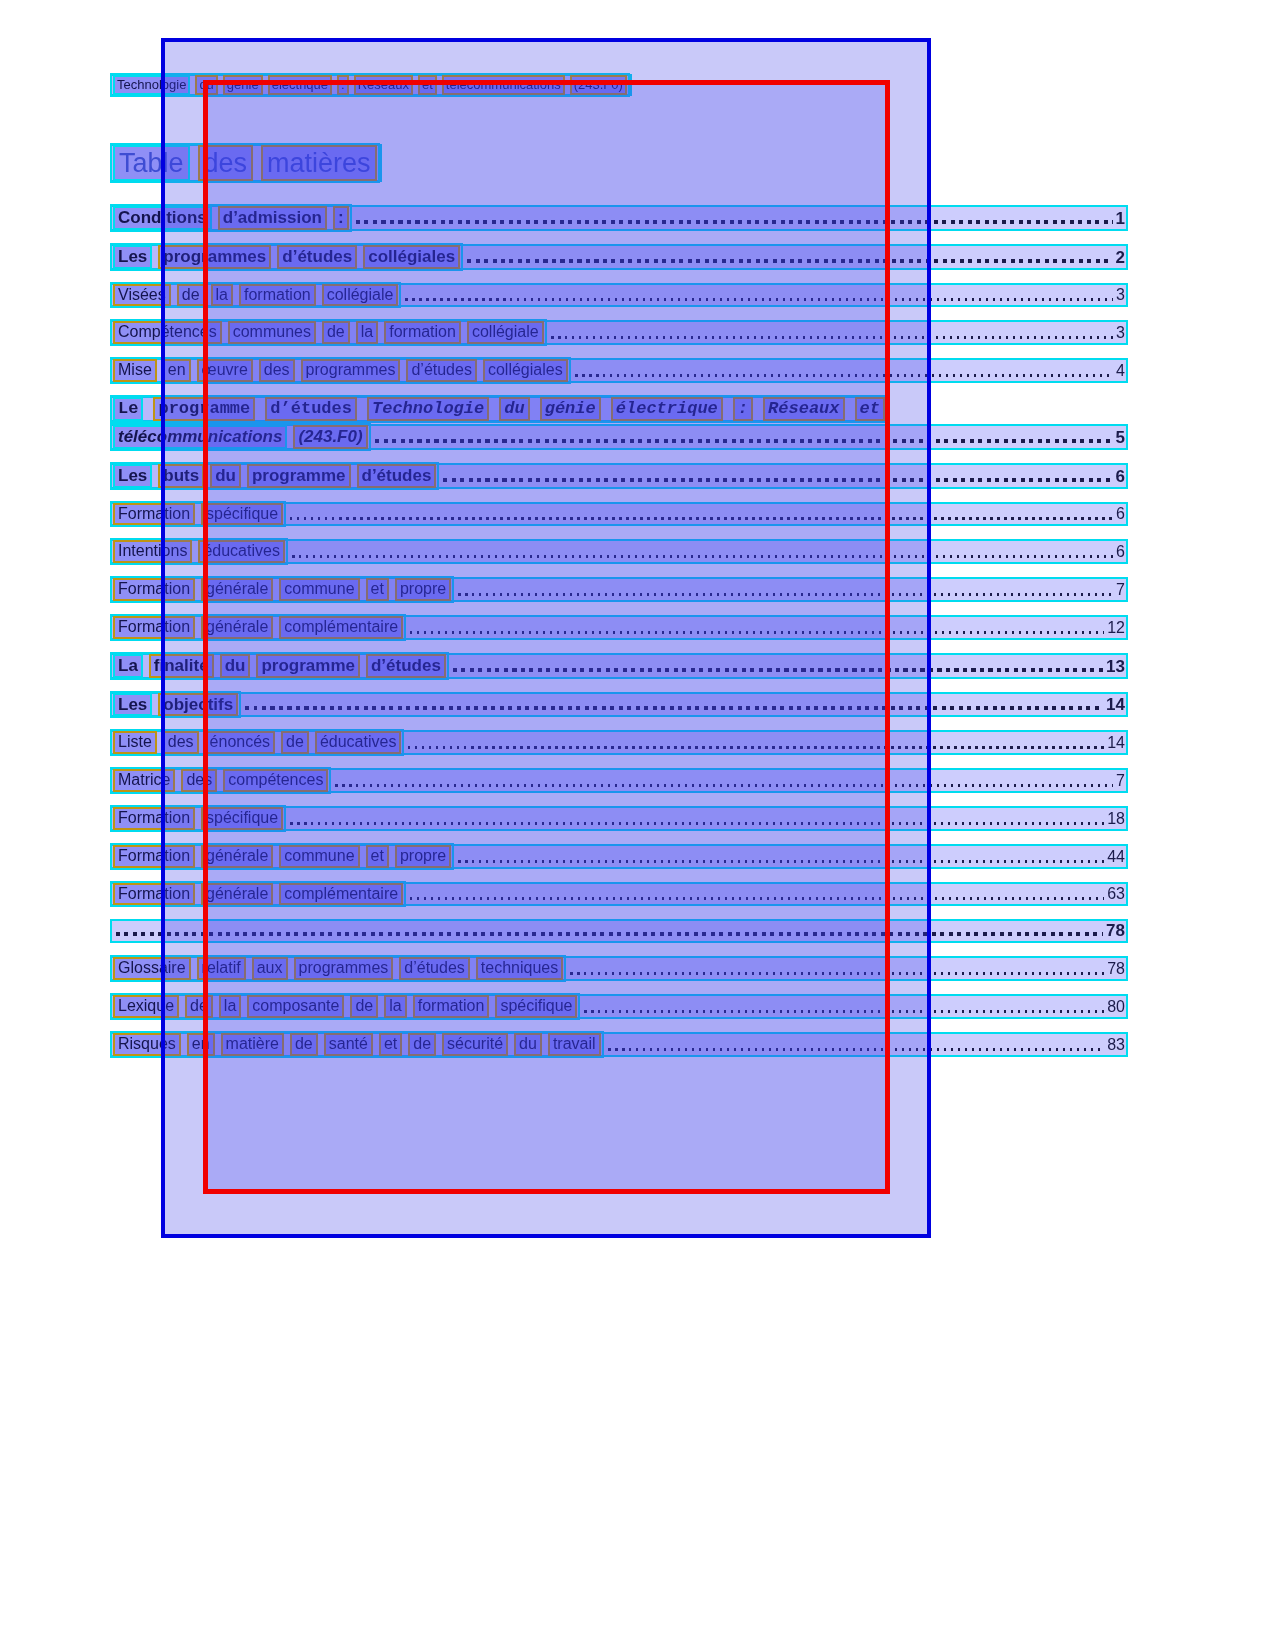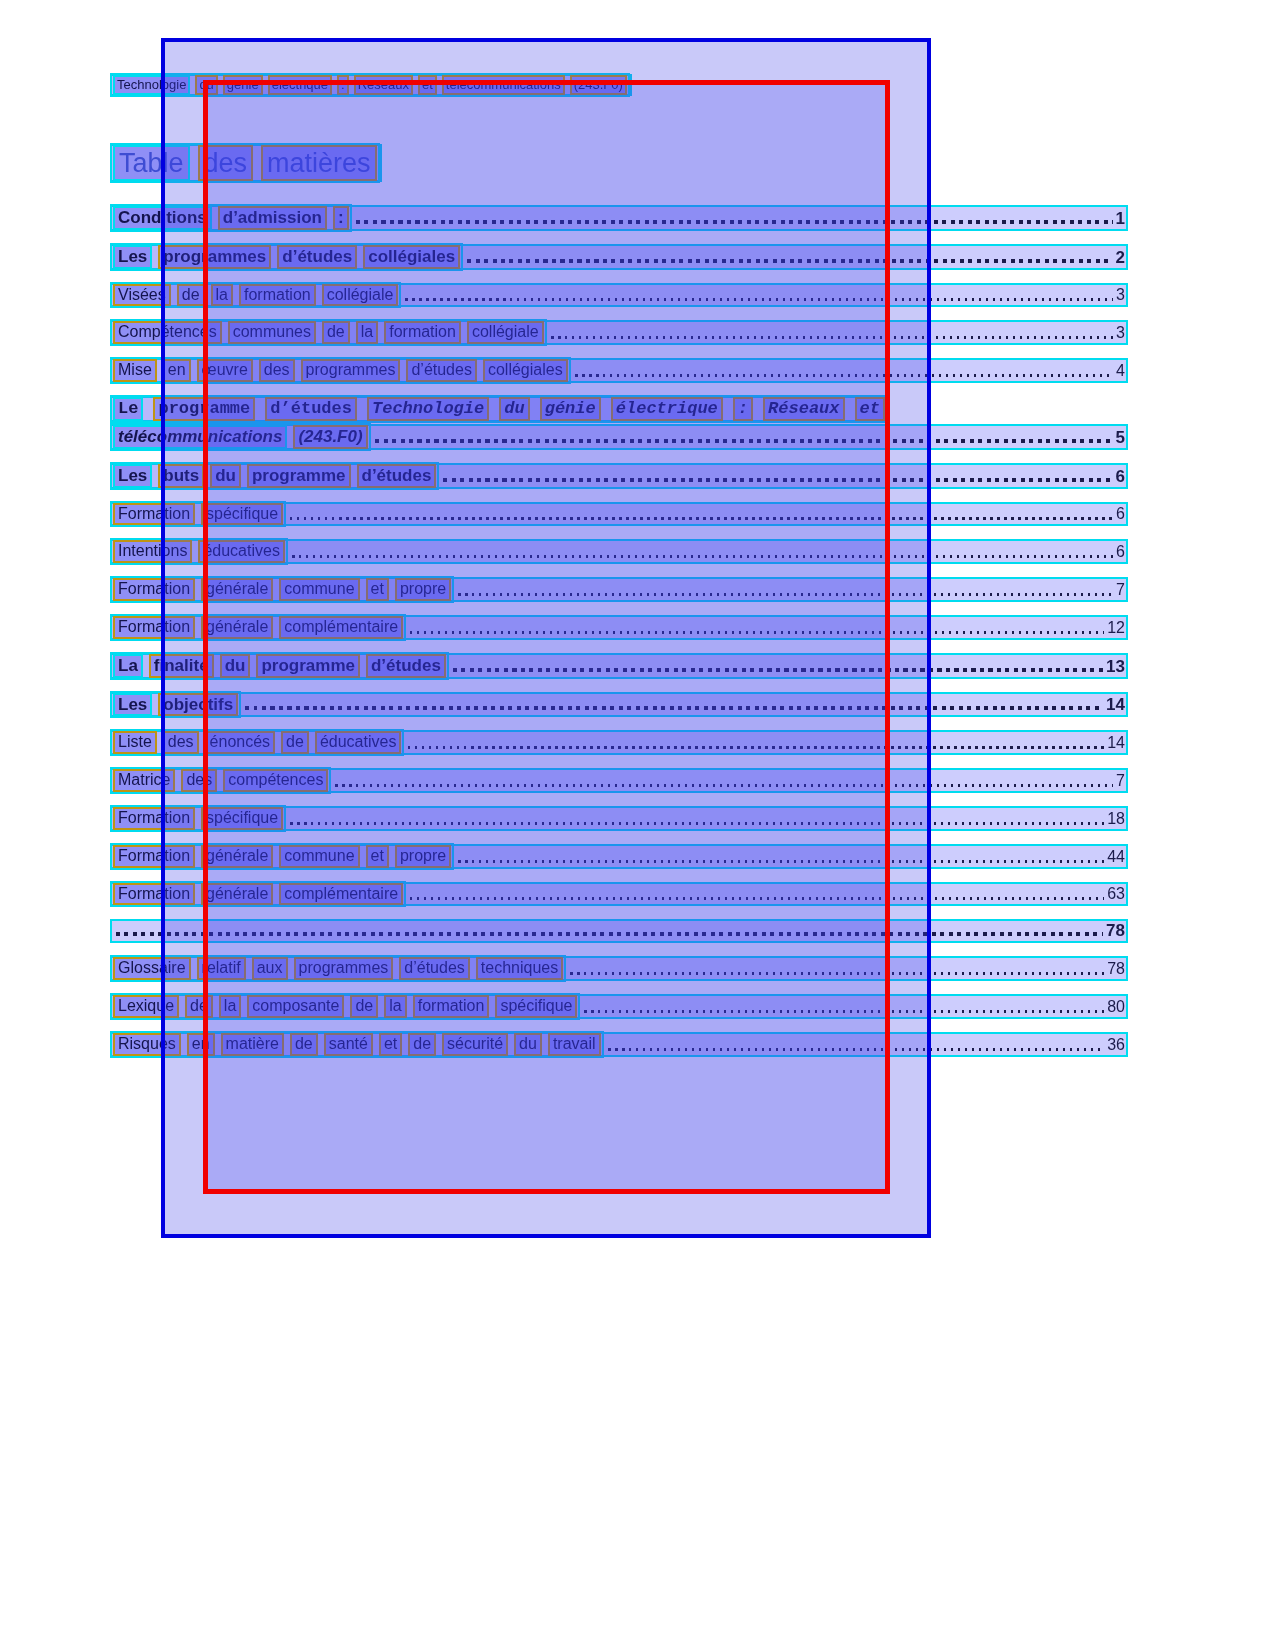--- a/index.html
+++ b/index.html
@@ -407,20 +407,20 @@
           <span class="word">matière</span>
           <span class="word">de</span>
           <span class="word">santé</span>
           <span class="word">et</span>
           <span class="word">de</span>
           <span class="word">sécurité</span>
           <span class="word">du</span>
           <span class="word">travail</span>
         </span>
         <span class="leader"></span>
-        <span class="pagenum">36</span>
+        <span class="pagenum">83</span>
       </div>
     </div>
 
   <div class="rect-outer"></div>
   <div class="rect-inner"></div>
 
 </div>
 
 </body></html>

